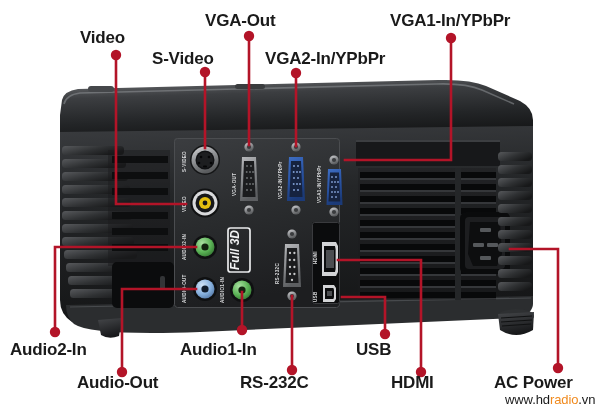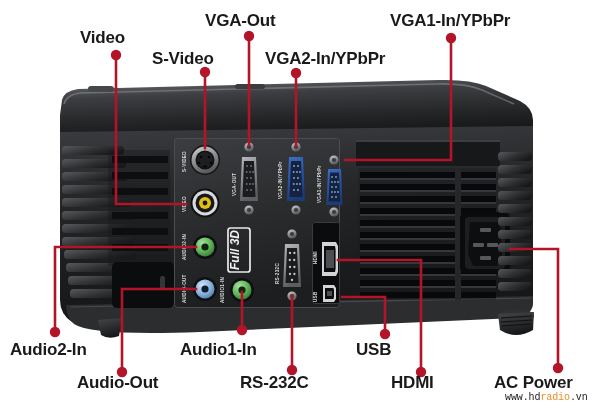--- a/index.html
+++ b/index.html
@@ -22,22 +22,22 @@
     font-family: "Liberation Sans", sans-serif;
     font-weight: bold;
     font-size: 17px;
     line-height: 1;
     color: #1a1a1a;
     white-space: nowrap;
     letter-spacing: -0.2px;
   }
   .watermark {
     position: absolute;
-    font-family: Liberation Mono, monospace;
-    font-size: 10px;
+    font-family: Liberation Sans, sans-serif;
+    font-size: 13px;
     font-weight: normal;
     white-space: nowrap;
     letter-spacing: -0.1px;
   }
   .wm-dark { color: #1a1a1a; }
   .wm-accent { color: #f08a1e; }
 </style>
 </head>
 <body>
 

